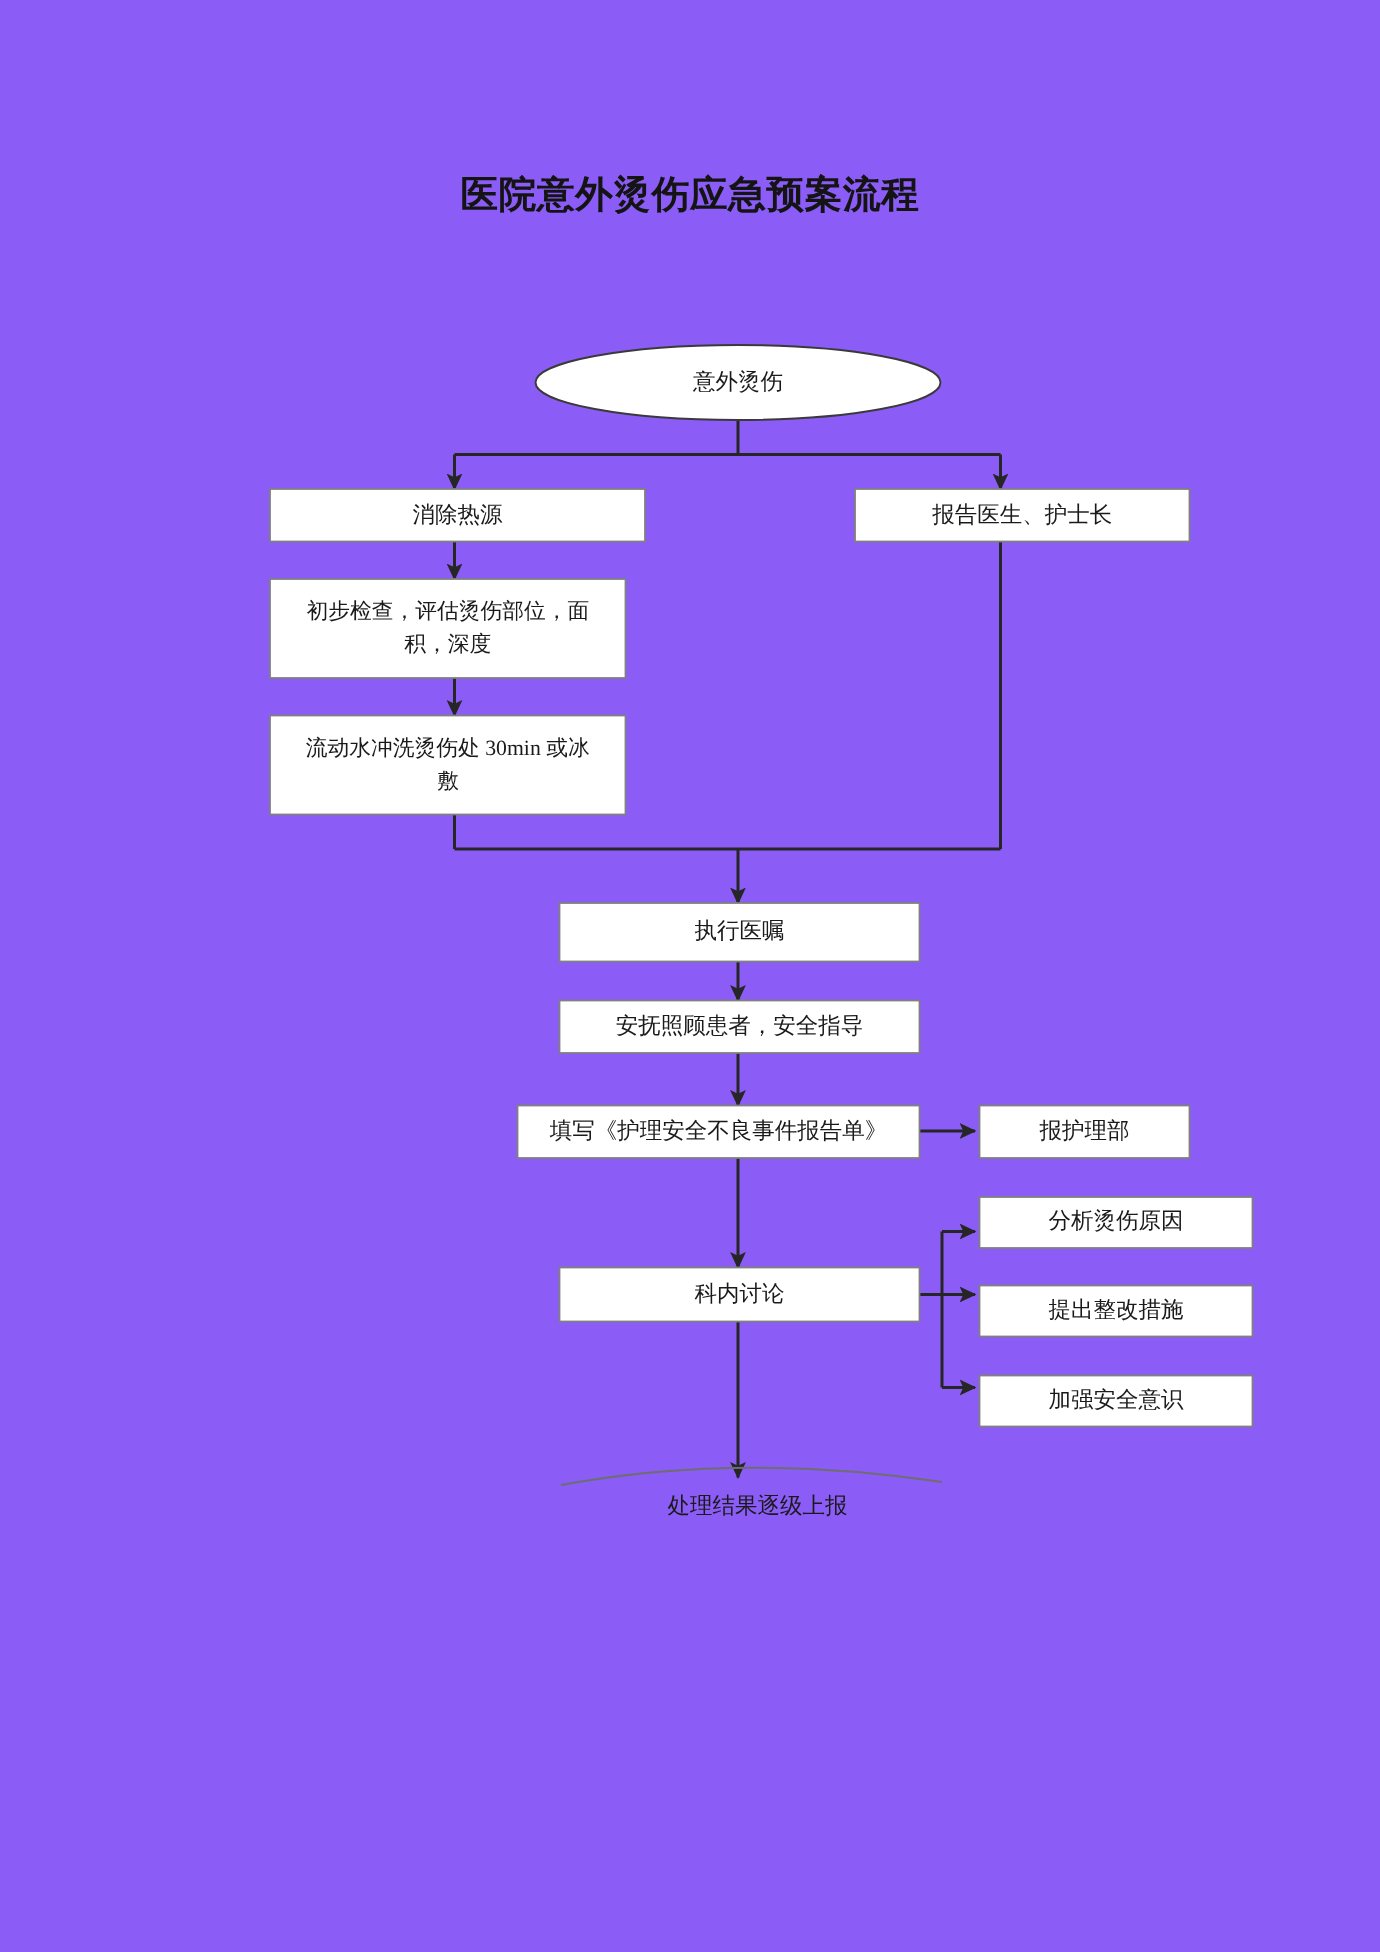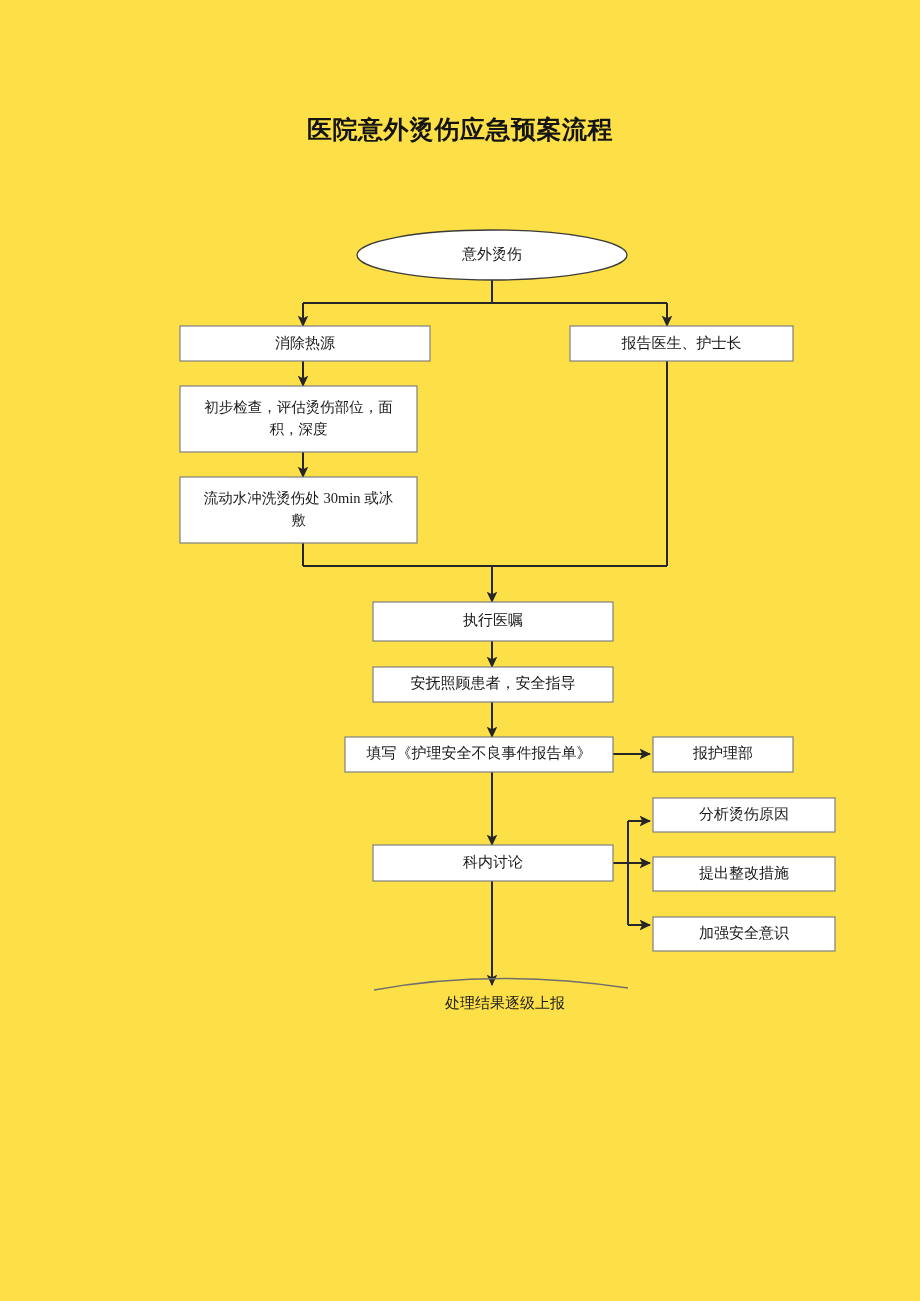--- a/index.html
+++ b/index.html
@@ -12,21 +12,21 @@
     height: 1301px;
     position: relative;
     font-family: "Liberation Serif", "DejaVu Serif", serif;
     color: #1a1a1a;
     overflow: hidden;
   }
   #page {
     position: relative;
     width: 920px;
     height: 1301px;
-    background: #fde047;
+    background: #8b5cf6;
   }
   #page-title {
     position: absolute;
     left: 0;
     top: 113px;
     width: 920px;
     text-align: center;
     font-size: 25px;
     font-weight: 700;
     letter-spacing: 0.5px;

